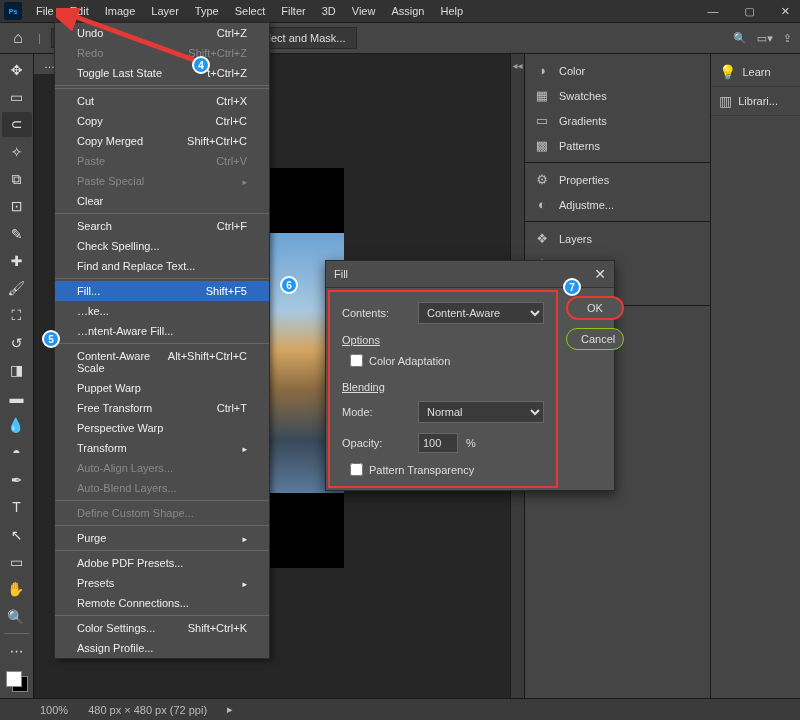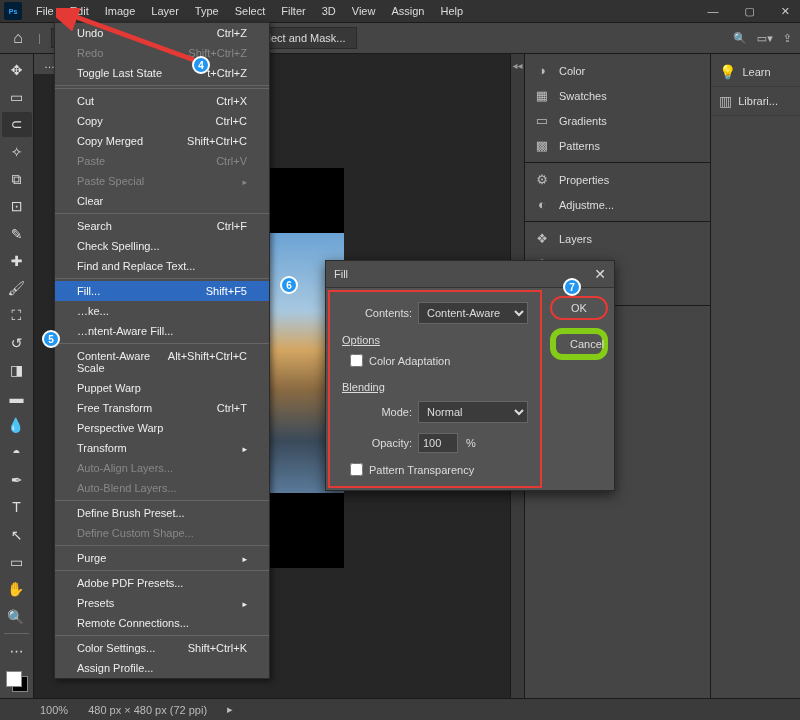--- a/index.html
+++ b/index.html
@@ -61,27 +61,27 @@
 .bubble { position: absolute; width: 18px; height: 18px; border-radius: 50%; background: #2196f3; border: 2px solid #fff; color: #fff; font-size: 10px; font-weight: bold; display: flex; align-items: center; justify-content: center; z-index: 50; pointer-events:none; }
 
 
 .fill-dlg { position: absolute; top: 260px; left: 298px; width: 290px; background: #535353; border: 1px solid #2a2a2a; box-shadow: 0 4px 12px rgba(0,0,0,.6); z-index: 45; margin-left: 27px; }
 .fill-dlg .dlg-title { background: #4c4c4c; padding: 5px 8px; display: flex; align-items: center; border-bottom: 1px solid #333; }
 .fill-dlg .dlg-title span.cls { margin-left: auto; font-size: 14px; cursor: pointer; }
 .fill-dlg .dlg-body { display:flex; }
 .fill-dlg .dlg-left { flex:1; padding: 10px 12px; border: 2px solid #e53935; margin: 2px; }
 .fill-dlg .dlg-right { width: 70px; padding: 8px 6px; display: flex; flex-direction: column; gap: 8px; }
 .fill-dlg .row { display: flex; align-items: center; margin-bottom: 10px; }
-.fill-dlg .row label { width: 70px; text-align: right; margin-right: 6px; color:#ddd; }
+.fill-dlg .row label { width: 70px; margin-right: 6px; color:#ddd; }
 .fill-dlg select, .fill-dlg input[type=text] { background: #3b3b3b; border: 1px solid #666; color: #ddd; padding: 3px 4px; }
-.fill-dlg select { width: 110px; }
+.fill-dlg select { width: 126px; }
 .fill-dlg input[type=text] { width: 40px; }
 .fill-dlg .sect { margin: 4px 0 8px; color:#ddd;text-decoration:underline; }
 .fill-dlg .cb { display:flex; align-items:center; gap:6px; padding-left: 8px; }
-.fill-dlg button { background: #535353; border: 6px solid #84cc16; border-radius: 12px; color: #ddd; padding: 4px 14px; cursor: pointer; }
+.fill-dlg button { background: #535353; border: 1px solid #84cc16; border-radius: 12px; color: #ddd; padding: 4px 14px; cursor: pointer; }
 .fill-dlg button.primary { border: 2px solid #e53935; }
 
 .status-bar { height: 22px; background: #3b3b3b; border-top: 1px solid #1a1a1a; display: flex; align-items: center; padding: 0 40px; gap: 20px; color:#bbb; }
 </style>
 </head>
 <body>
 
 <div class="titlebar">
   <span class="ps-logo">Ps</span>
   <div class="menubar">
@@ -313,23 +313,20 @@
       <span>Transform</span>
       <span class="arrow"></span>
     </div>
     <div class="mi disabled">
       <span>Auto-Align Layers...</span>
     </div>
     <div class="mi disabled">
       <span>Auto-Blend Layers...</span>
     </div>
     <div class="sep"></div>
-    <div class="mi">
-      <span>Define Brush Preset...</span>
-    </div>
     <div class="mi disabled">
       <span>Define Custom Shape...</span>
     </div>
     <div class="sep"></div>
     <div class="mi">
       <span>Purge</span>
       <span class="arrow"></span>
     </div>
     <div class="sep"></div>
     <div class="mi">

